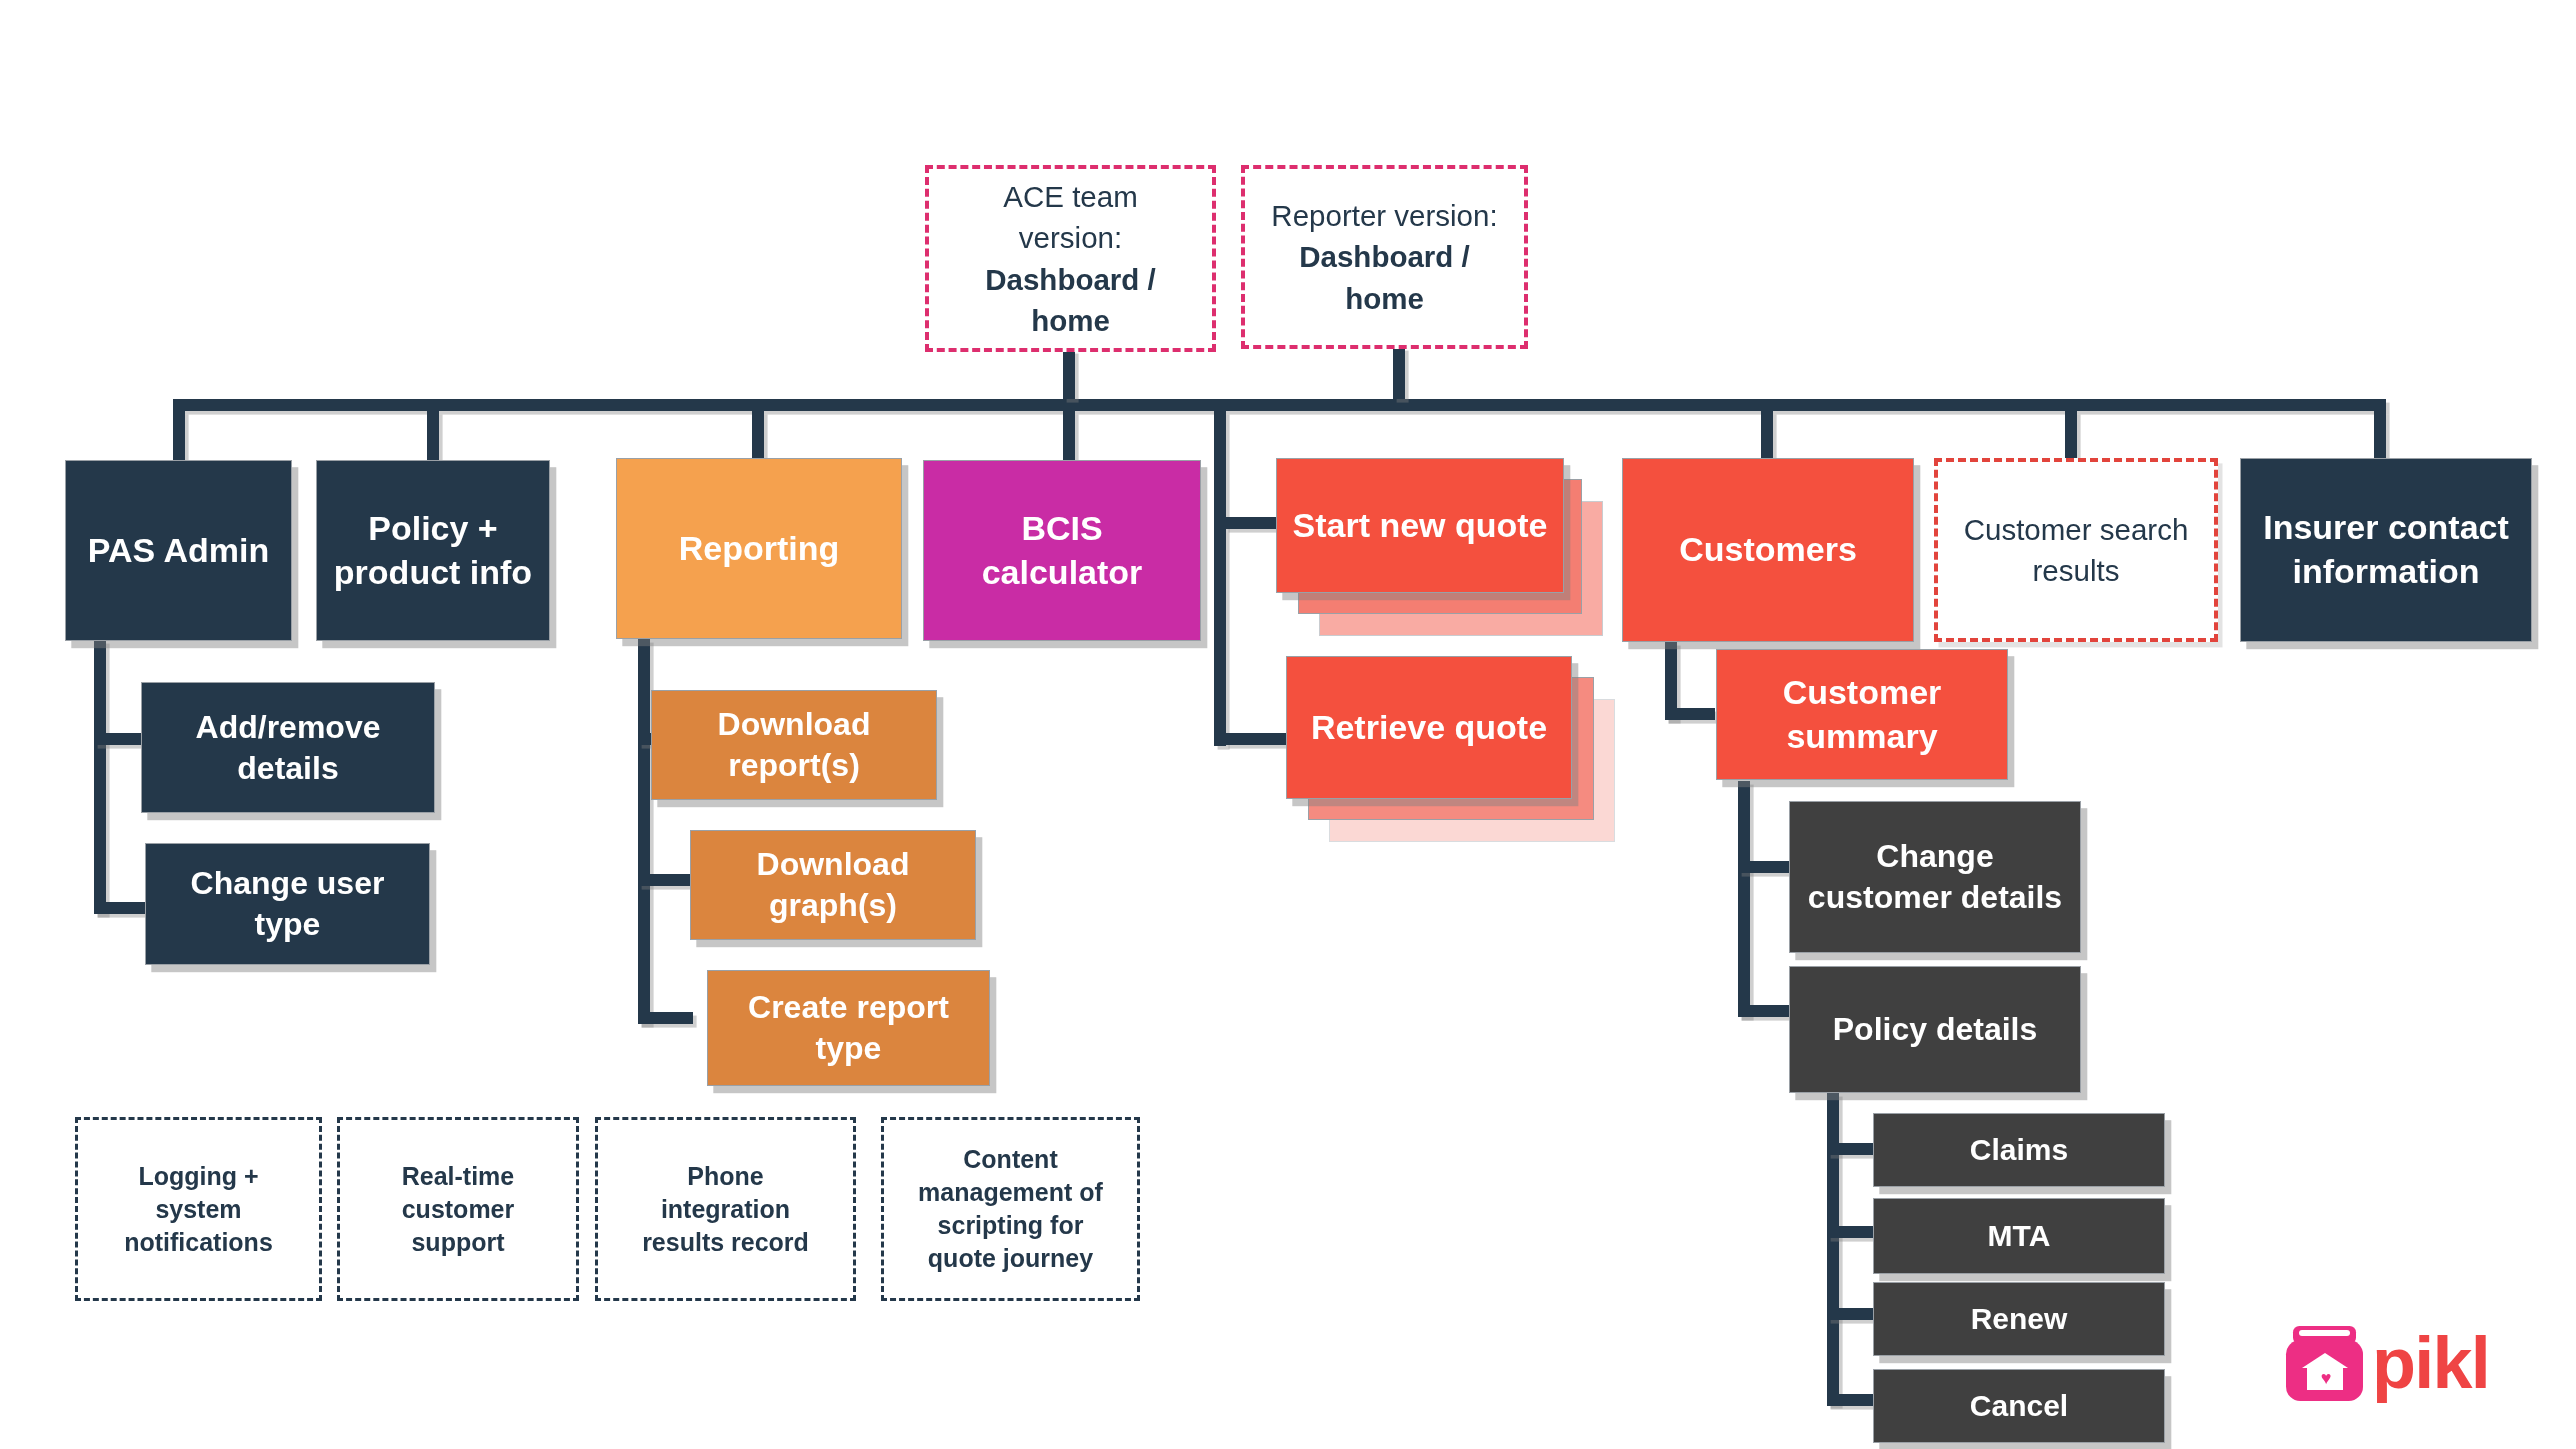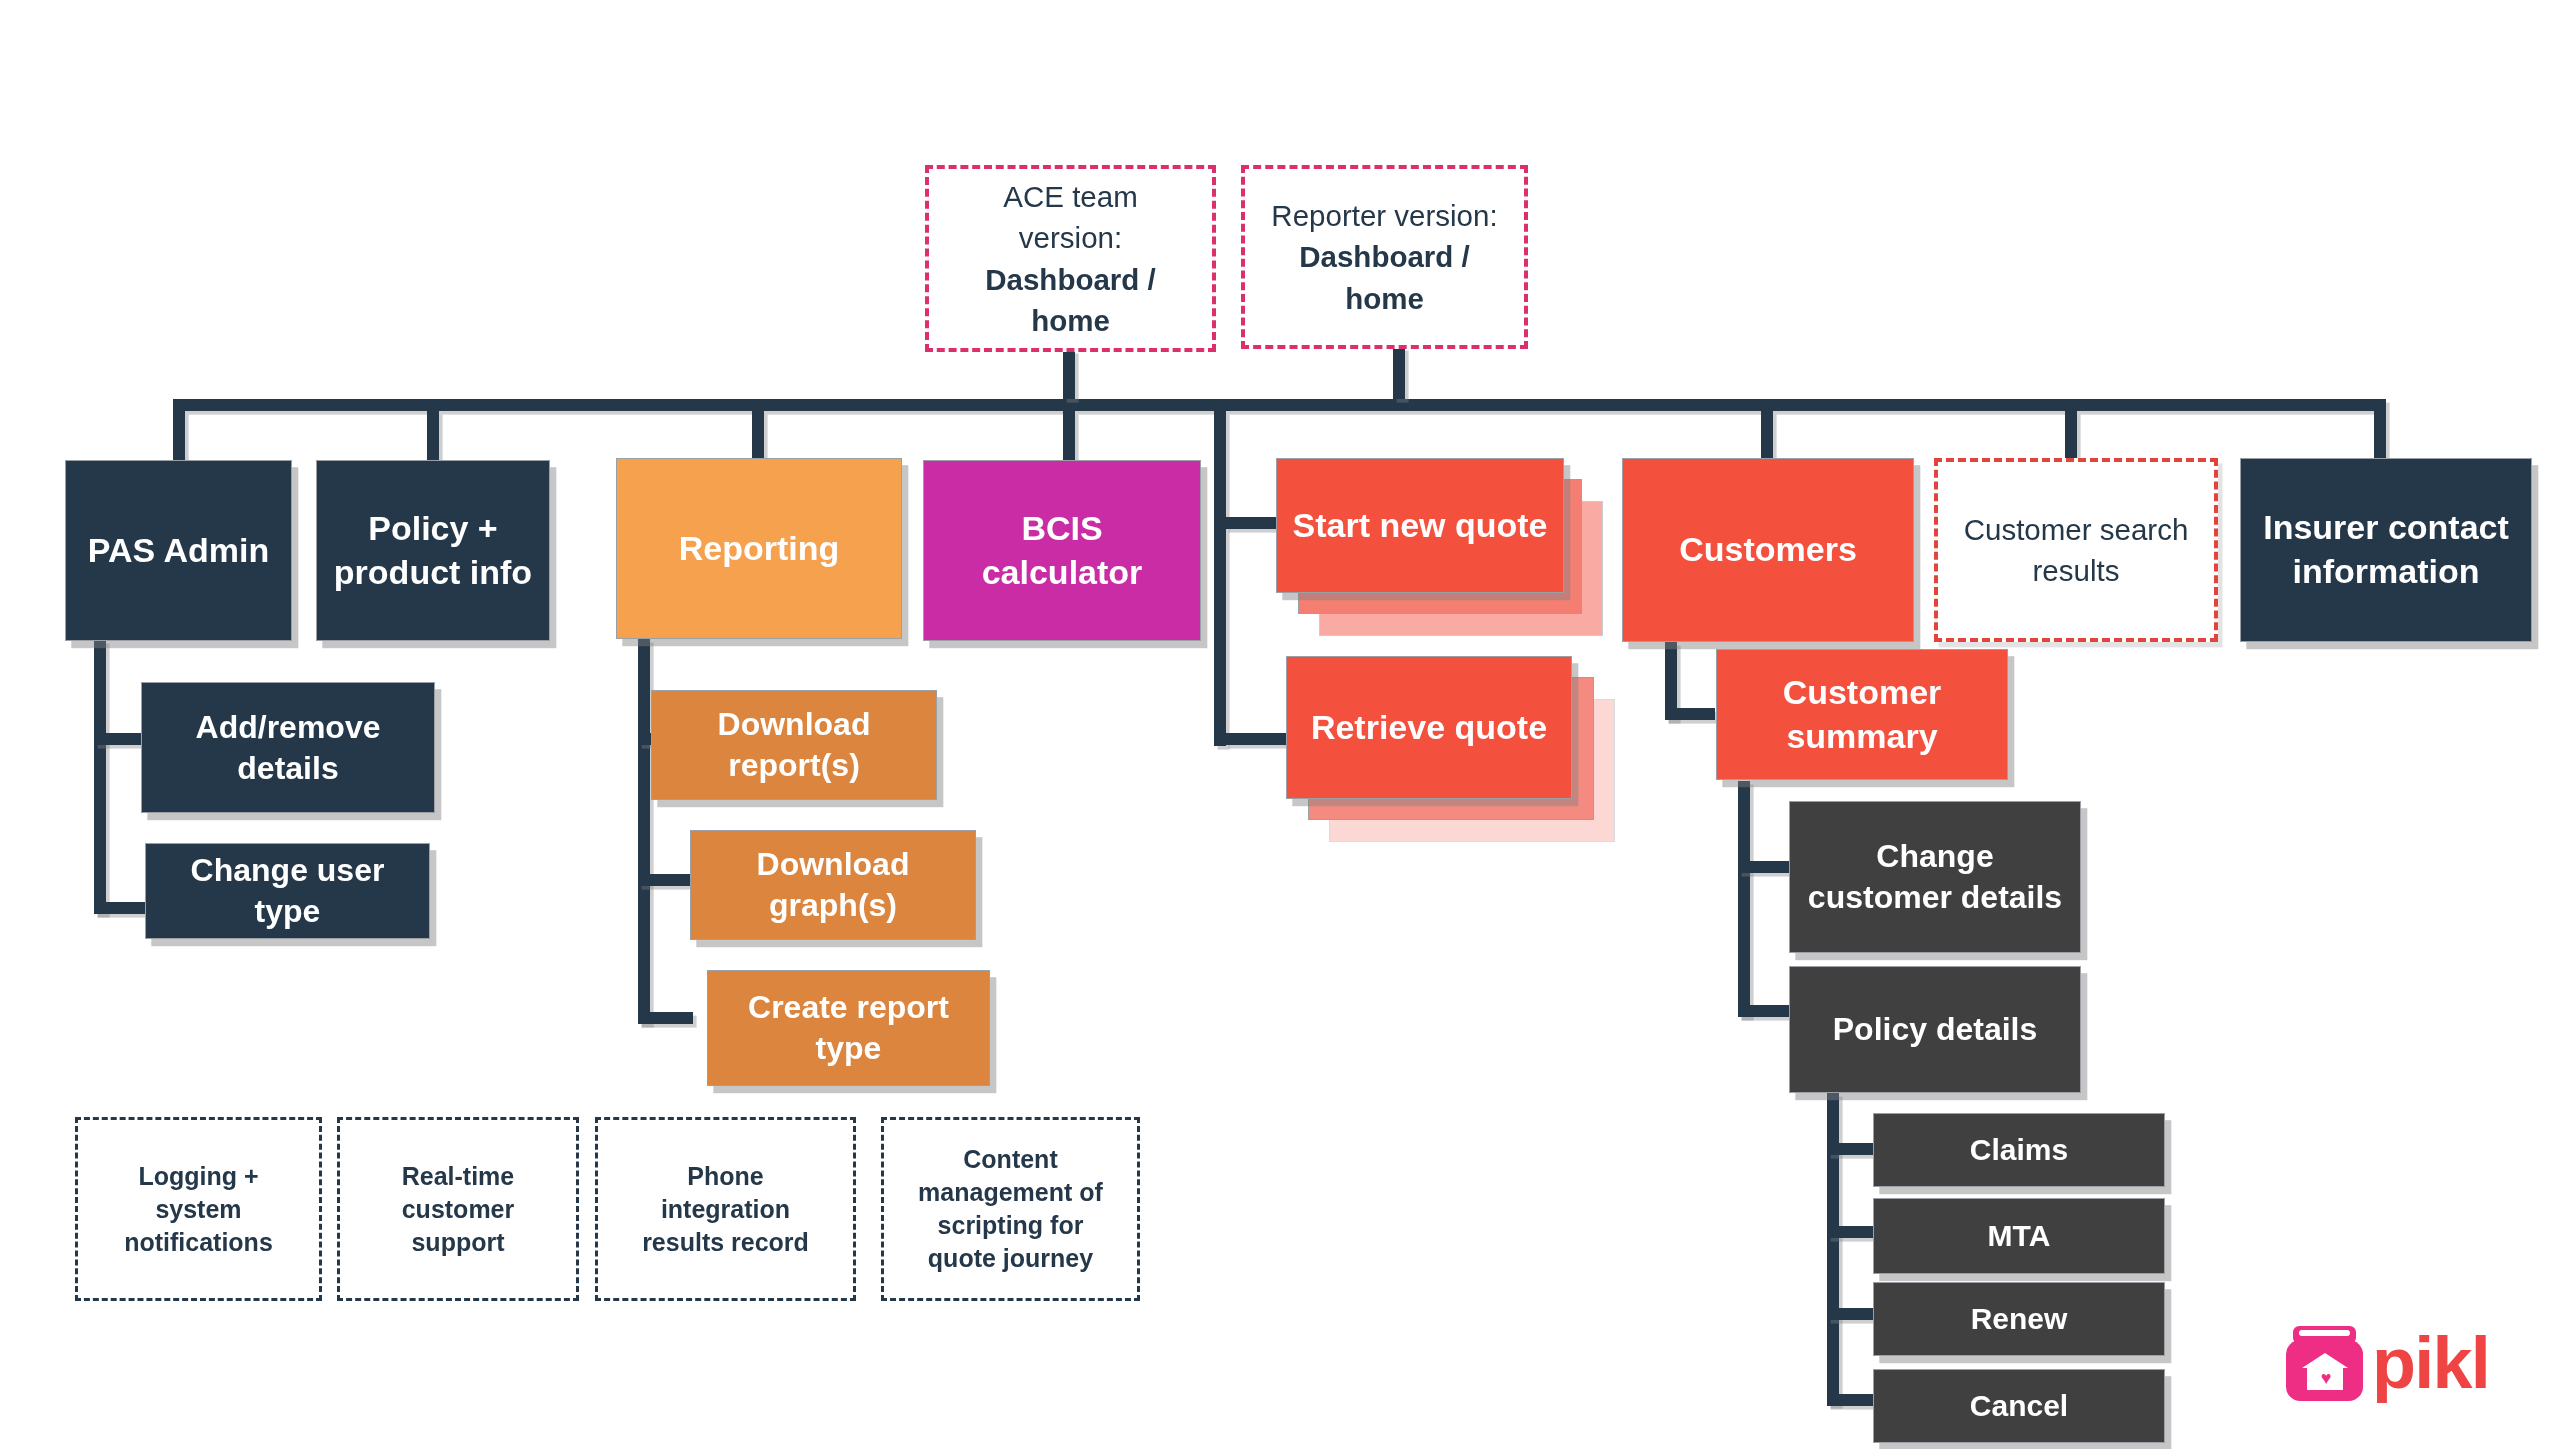--- a/index.html
+++ b/index.html
@@ -136,21 +136,21 @@
   <div class="node dashed-red fs33" style="left:1934px;top:458px;width:284px;height:184px">
     <span>Customer search results</span>
   </div>
   <div class="node navy fs38" style="left:2240px;top:458px;width:292px;height:184px">
     <span>Insurer contact information</span>
   </div>
 
   <div class="node navy fs36" style="left:141px;top:682px;width:294px;height:131px">
     <span>Add/remove details</span>
   </div>
-  <div class="node navy fs36" style="left:145px;top:843px;width:285px;height:96px">
+  <div class="node navy fs36" style="left:145px;top:843px;width:285px;height:122px">
     <span>Change user type</span>
   </div>
 
   <div class="node dkorange fs36" style="left:651px;top:690px;width:286px;height:110px">
     <span>Download report(s)</span>
   </div>
   <div class="node dkorange fs36" style="left:690px;top:830px;width:286px;height:110px">
     <span>Download graph(s)</span>
   </div>
   <div class="node dkorange fs36" style="left:707px;top:970px;width:283px;height:116px">

